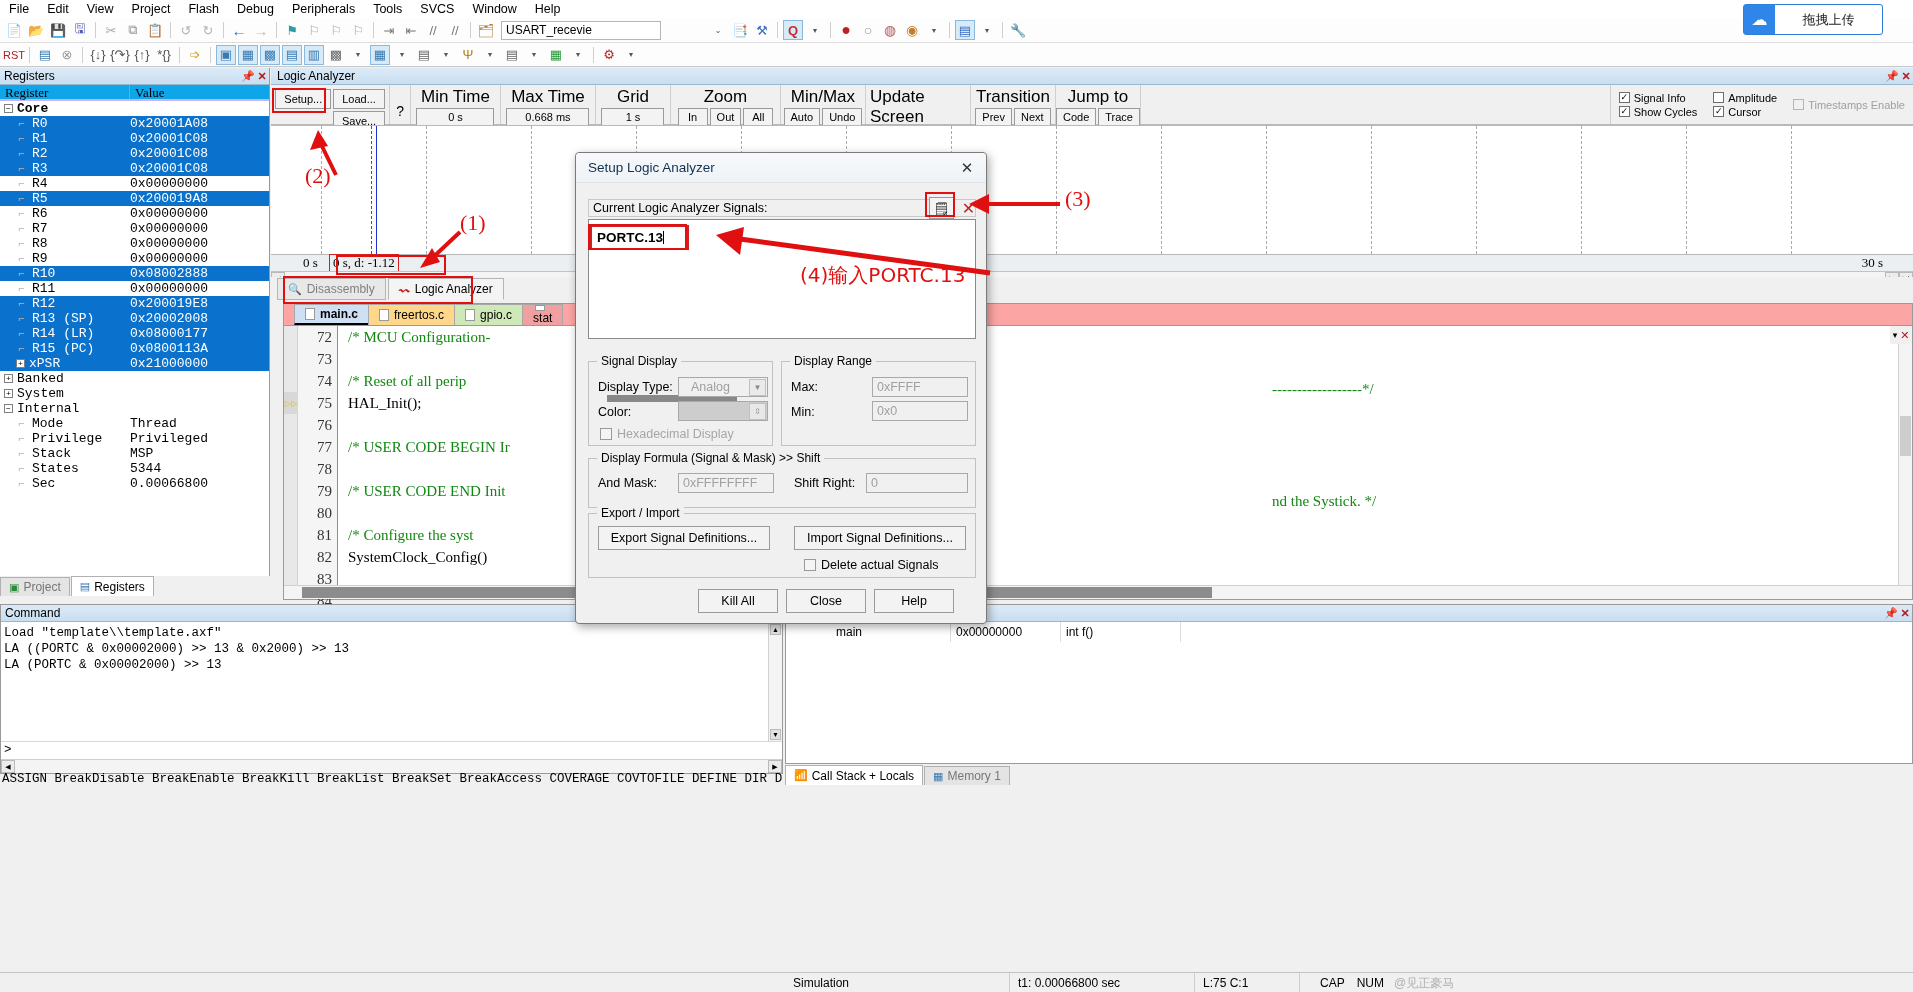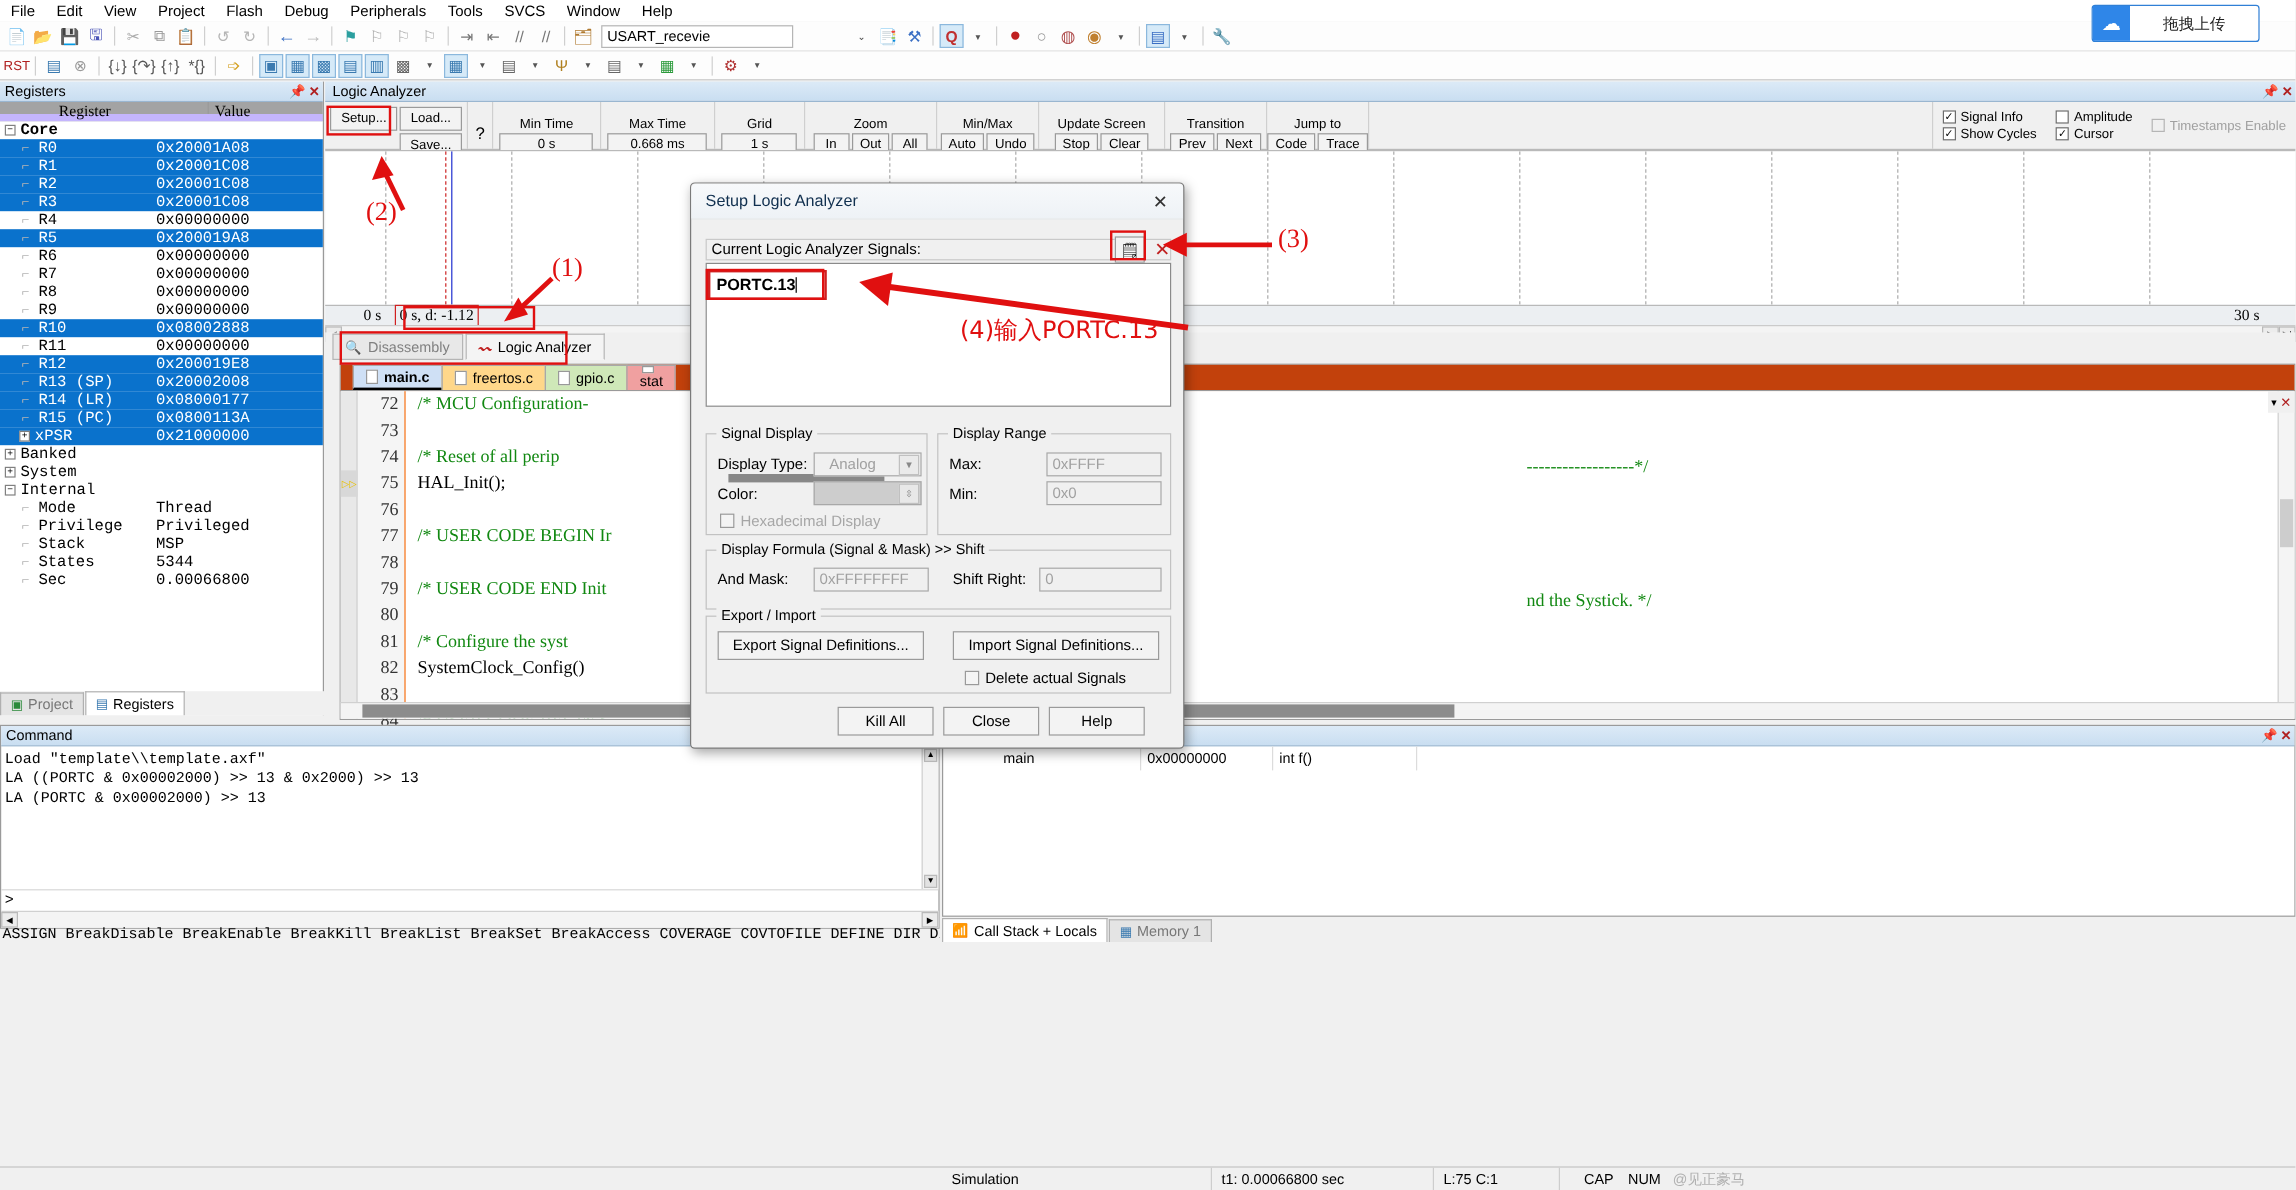--- a/index.html
+++ b/index.html
@@ -62,22 +62,22 @@
 
   
   #regpanel { position:absolute; left:0; top:68px; width:270px; height:528px;
               background:#fff; border-right:1px solid #9a9a9a; }
   #reghdr { height:17px; background:linear-gradient(#dceaf7,#c9def1);
             border-bottom:1px solid #9ab6d0; display:flex; align-items:center;
             padding-left:4px; font-size:12px; }
   #reghdr .t { flex:1; }
   #reghdr .pin, #reghdr .cl { width:14px; text-align:center; font-size:11px; }
   #reghdr .cl { color:#b02020; font-weight:bold; }
-  #regcolhdr { height:16px; background:#a3a3a3; border-bottom:6px solid #c4b5fd;
-               display:flex; font-family:"Liberation Serif", serif; font-size:13px;padding-left:44px; }
+  #regcolhdr { height:16px; background:#0ea5e9; border-bottom:2px solid #c4b5fd;
+               display:flex; font-family:"Liberation Serif", serif; font-size:13px; }
   #regcolhdr .c1 { width:130px; border-right:1px solid #9a9a9a; padding-left:5px; }
   #regcolhdr .c2 { flex:1; padding-left:5px; }
   #reglist { font-family:Liberation Mono, monospace; font-size:13px; }
   .regrow { height:15px; display:flex; align-items:center; white-space:nowrap; }
   .regrow .nm { width:130px; padding-left:4px; overflow:hidden; }
   .regrow .vl { flex:1; padding-left:0px; }
   .regrow.sel { background:#0a72cc; color:#fff; }
   .tnode { display:inline-block; width:9px; height:9px; border:1px solid #808080;
            background:#fff; font-size:8px; line-height:7px; text-align:center;
            margin-right:4px; vertical-align:middle; color:#000; }
@@ -101,21 +101,21 @@
            padding-left:6px; font-size:12px; }
   #lahdr .t { flex:1; }
   #lahdr .pin, #lahdr .cl { width:14px; text-align:center; font-size:11px; }
   #lahdr .cl { color:#b02020; font-weight:bold; }
 
   #latool { height:40px; background:#f0f0f0; display:flex;
             border-bottom:1px solid #b9b9b9; position:relative; }
   .lagrp { display:flex; flex-direction:column; align-items:center;
            justify-content:flex-start; border-right:1px solid #cfcfcf;
            padding:0 4px; }
-  .lagrp .glabel { font-size:11px; margin-top:13px; margin-bottom:1px; }
+  .lagrp .glabel { font-size:17px; margin-top:2px; margin-bottom:1px; }
   .lagrp .grow { display:flex; gap:2px; }
   .labtn { border:1px solid #9a9a9a; background:#f3f3f3; font-size:11px;
            padding:1px 6px; min-width:30px; text-align:center; line-height:14px; }
   .lafield { border:1px solid #9a9a9a; background:#f3f3f3; font-size:11px;
              padding:1px 4px; text-align:center; line-height:14px; }
   .lachk { display:flex; align-items:center; font-size:11px; margin:1px 0; }
   .lachk .bx { width:11px; height:11px; border:1px solid #6d6d6d; background:#fff;
                margin-right:4px; font-size:9px; line-height:9px; text-align:center; }
   .lachk.dis { color:#a0a0a0; }
   .lachk.dis .bx { border-color:#b5b5b5; background:#f0f0f0; }
@@ -149,21 +149,21 @@
                 background:#f0f0f0; display:flex; align-items:center; padding-left:6px; }
   .vtab { height:22px; display:flex; align-items:center; padding:0 10px;
           font-size:12px; border:1px solid #b5b5b5; background:#e8e8e8;
           color:#808080; margin-right:2px; }
   .vtab.active { background:#f4f4f4; color:#000; border-bottom-color:#f4f4f4; }
   .vtab .ti { margin-right:5px; font-size:11px; }
 
   
   #editor { position:absolute; left:283px; top:303px; width:1630px; height:297px;
             background:#fff; border:1px solid #9a9a9a; }
-  #edtabs { height:22px; background:#c2410c; display:flex; align-items:center;
+  #edtabs { height:22px; background:#fca5a5; display:flex; align-items:center;
             border-bottom:1px solid #9a9a9a; padding-left:10px; }
   .etab { height:21px; display:flex; align-items:center; padding:0 10px;
           font-size:12px; border:1px solid #a8a8a8; border-bottom:none;
           margin-right:-1px; }
   .etab .fi { width:10px; height:12px; background:#fff; border:1px solid #999;
               margin-right:5px; display:inline-block; }
   #edbody { position:absolute; left:0; top:22px; right:0; bottom:0;
             display:flex; background:#fff; }
   #edgutter { width:14px; background:#e8e8e8; border-right:1px solid #d0d0d0;
               position:relative; }

